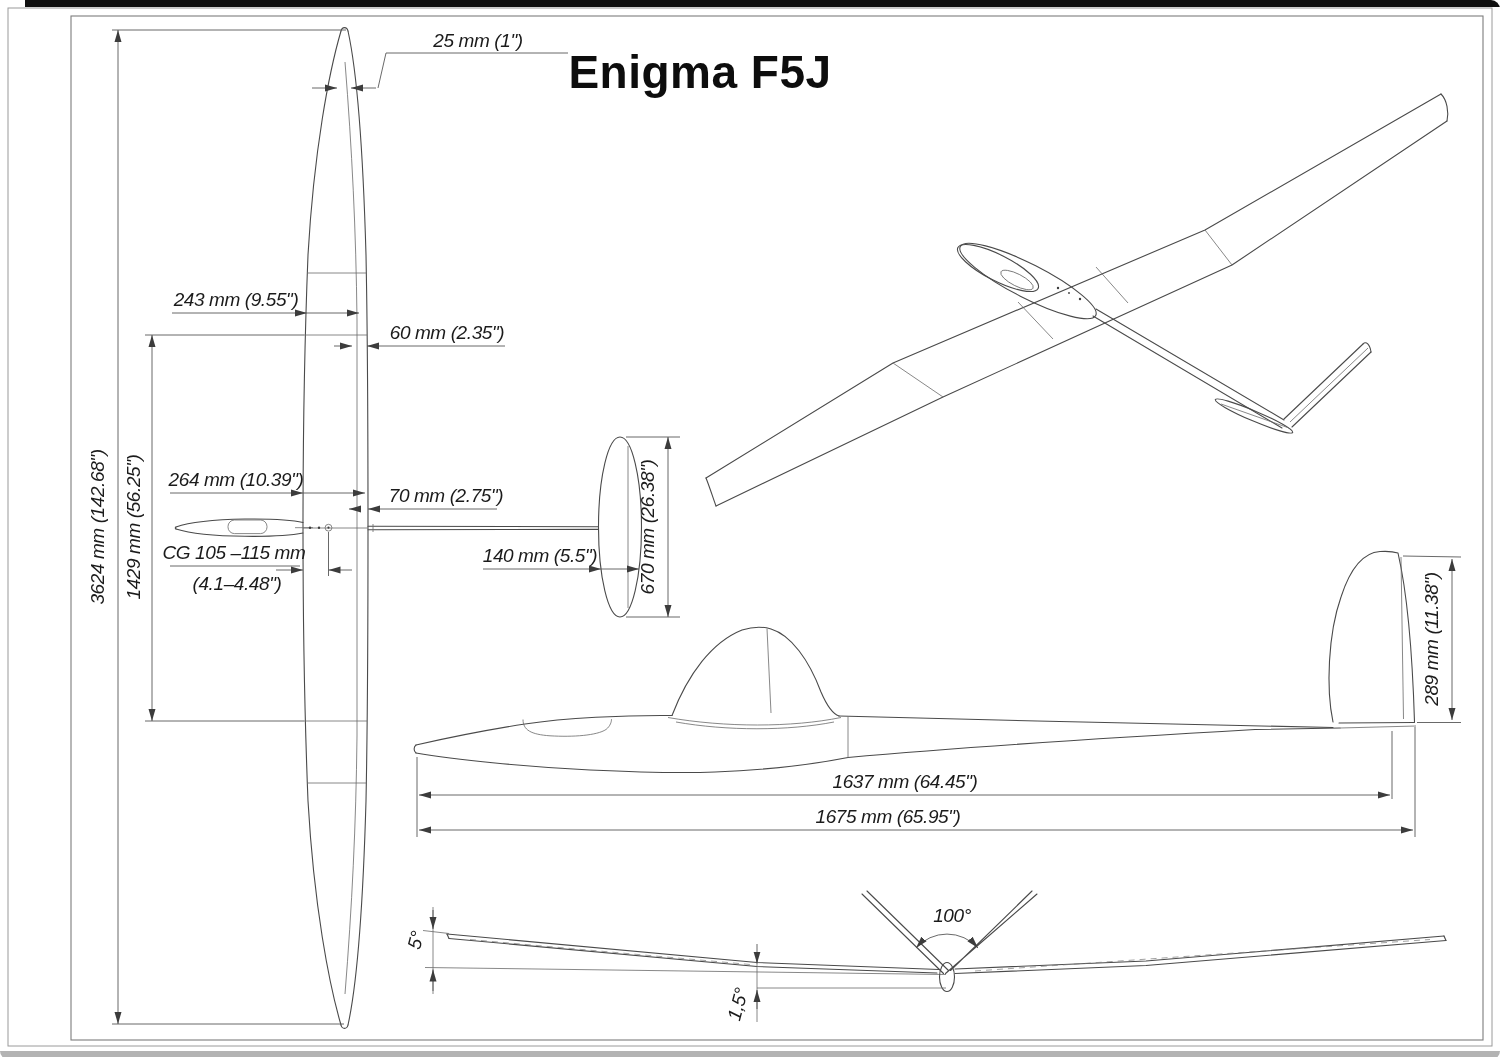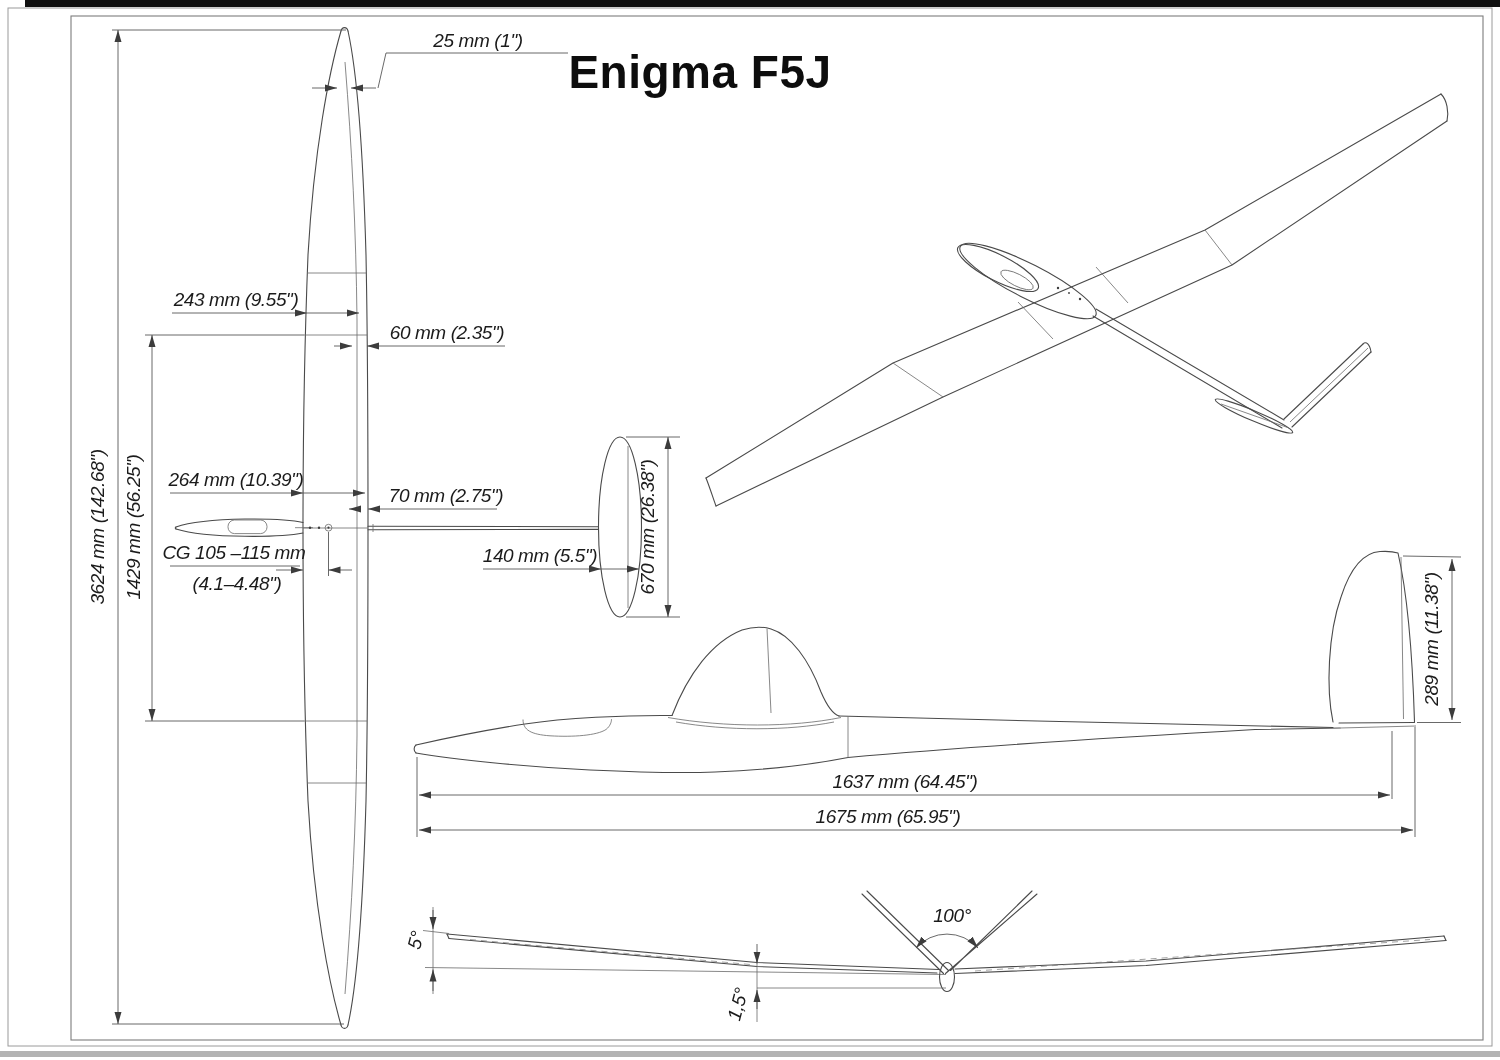--- a/index.html
+++ b/index.html
@@ -1,17 +1,17 @@
 <!DOCTYPE html>
 <html><head>
 <meta charset="utf-8">
 <style>
   html,body{margin:0;padding:0;background:#ffffff;}
   .sheet{position:relative;width:1500px;height:1060px;background:#fff;overflow:hidden;
-         font-family:"Liberation Sans",sans-serif;}
+         font-family:"Liberation Sans",sans-serif;border-radius:9px;}
   svg{position:absolute;left:0;top:0;}
   .outline{fill:none;stroke:#4a4a4a;stroke-width:1.1;stroke-linecap:round;stroke-linejoin:round;}
   .thin{fill:none;stroke:#6a6a6a;stroke-width:0.8;}
   .dimline{fill:none;stroke:#585858;stroke-width:0.9;}
   .dash{fill:none;stroke:#7a7a7a;stroke-width:0.7;stroke-dasharray:6 5;}
   .dimtext{font-family:"Liberation Sans",sans-serif;font-style:italic;font-size:19px;
            letter-spacing:-0.4px;fill:#1b1b1b;}
   .titletext{font-family:"Liberation Sans",sans-serif;font-weight:bold;font-size:46px;
              fill:#0d0d0d;letter-spacing:0.5px;}
   .arrowhead{fill:#3c3c3c;}

